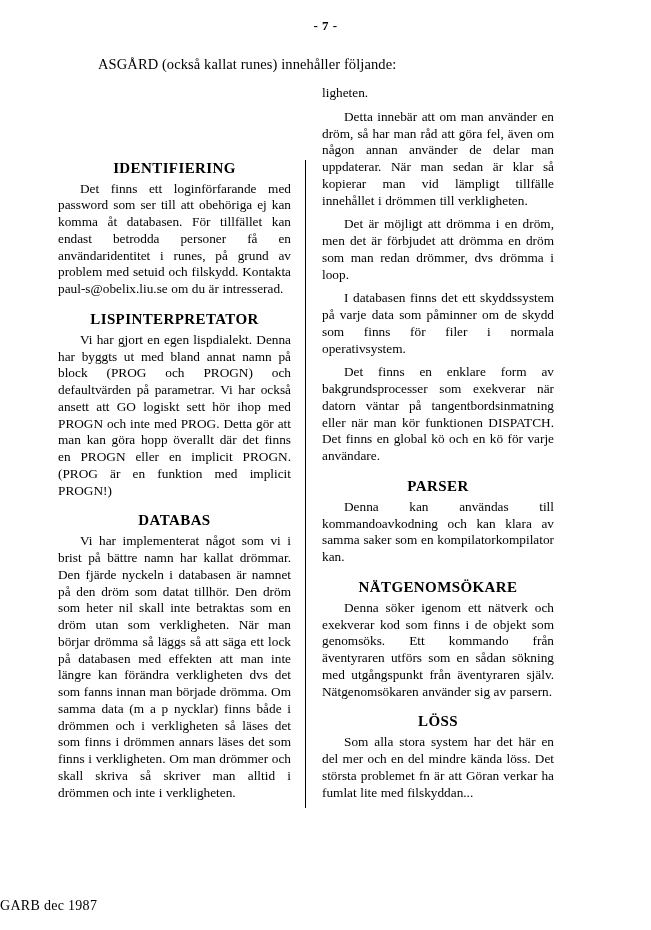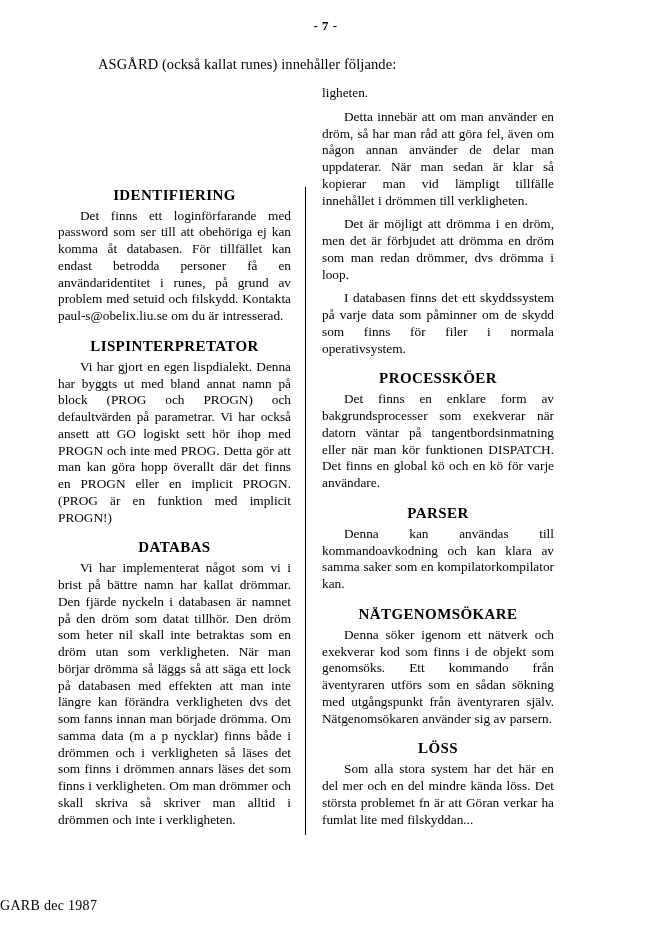--- a/index.html
+++ b/index.html
@@ -111,21 +111,20 @@
 
     </div>
 
     <div class="col col-right">
 
       <p class="para noindent">ligheten.</p>
       <p class="para">Detta innebär att om man använder en dröm, så har man råd att göra fel, även om någon annan använder de delar man uppdaterar. När man sedan är klar så kopierar man vid lämpligt tillfälle innehållet i drömmen till verkligheten.</p>
       <p class="para">Det är möjligt att drömma i en dröm, men det är förbjudet att drömma en dröm som man redan drömmer, dvs drömma i loop.</p>
       <p class="para">I databasen finns det ett skyddssystem på varje data som påminner om de skydd som finns för filer i normala operativsystem.</p>
 
-      <h2 class="section">PROCESSKÖER</h2>
       <p class="para">Det finns en enklare form av bakgrundsprocesser som exekverar när datorn väntar på tangentbordsinmatning eller när man kör funktionen DISPATCH. Det finns en global kö och en kö för varje användare.</p>
 
       <h2 class="section">PARSER</h2>
       <p class="para">Denna kan användas till kommandoavkodning och kan klara av samma saker som en kompilatorkompilator kan.</p>
 
       <h2 class="section">NÄTGENOMSÖKARE</h2>
       <p class="para">Denna söker igenom ett nätverk och exekverar kod som finns i de objekt som genomsöks. Ett kommando från äventyraren utförs som en sådan sökning med utgångspunkt från äventyraren själv. Nätgenomsökaren använder sig av parsern.</p>
 
       <h2 class="section">LÖSS</h2>
       <p class="para">Som alla stora system har det här en del mer och en del mindre kända löss. Det största problemet fn är att Göran verkar ha fumlat lite med filskyddan...</p>

